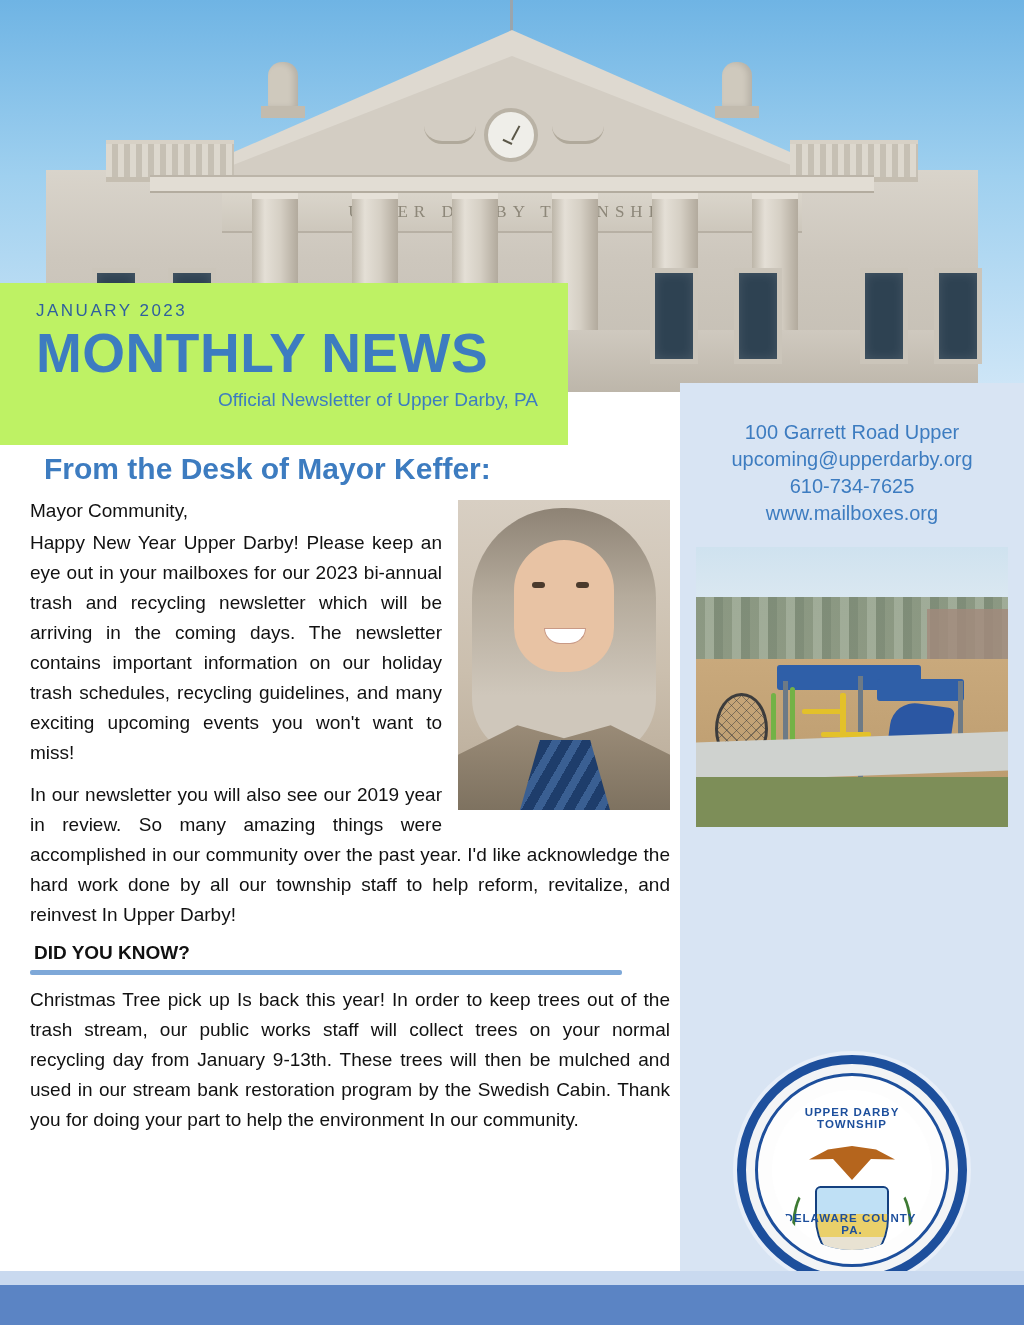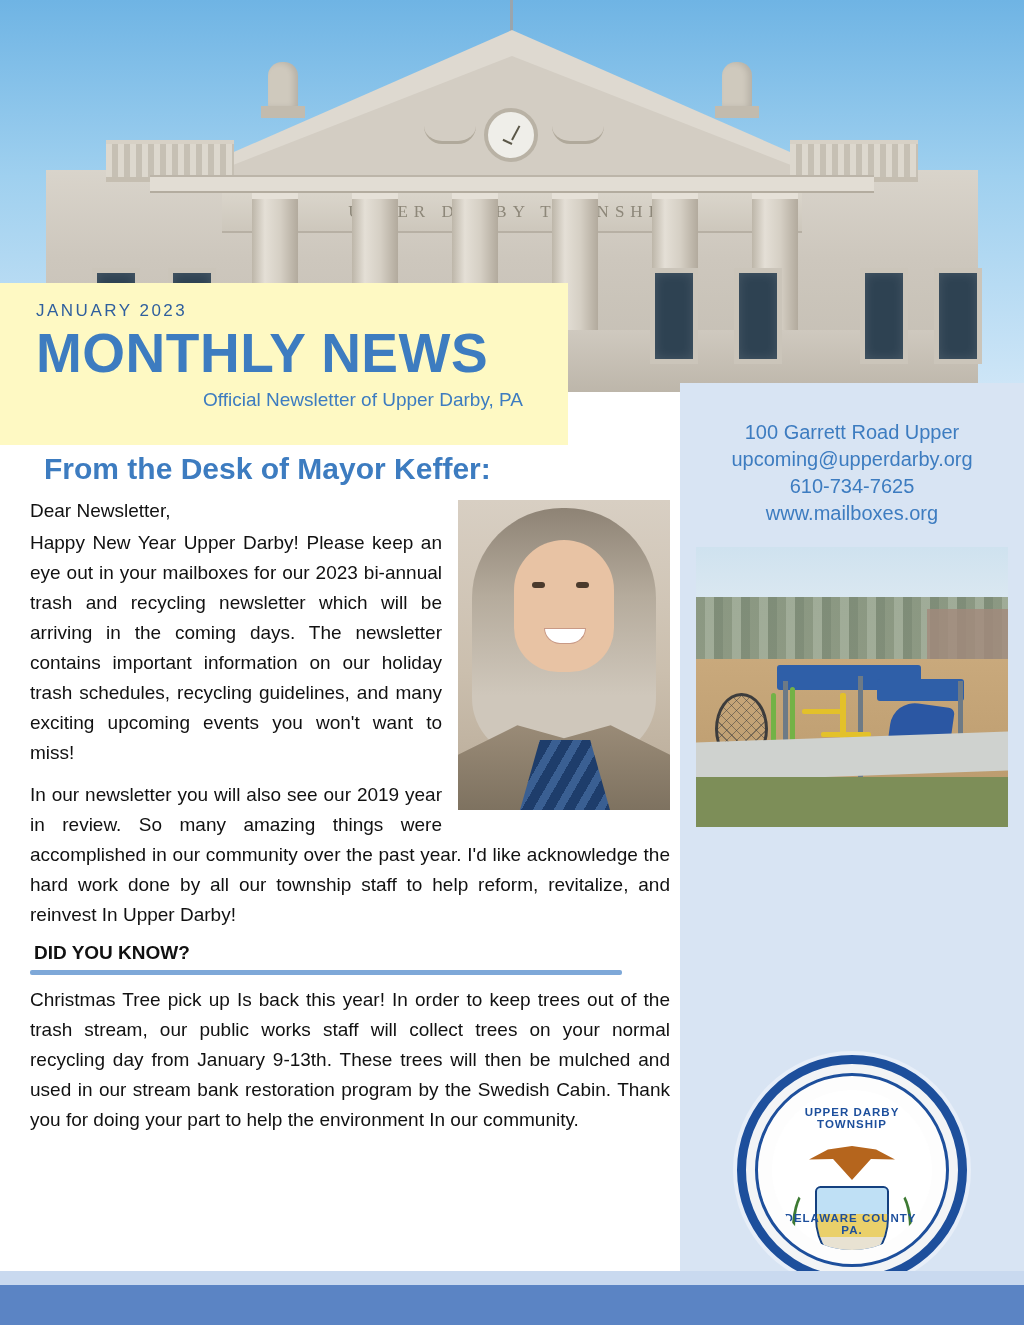--- a/index.html
+++ b/index.html
@@ -104,22 +104,22 @@
   }
   .w1{left:92px; top:268px;} .w2{left:168px; top:268px;}
   .w3{left:650px; top:268px;} .w4{left:734px; top:268px;}
   .w5{left:860px; top:268px;} .w6{left:934px; top:268px;}
   .wing-l { position:absolute; left:46px; top:236px; width:186px; height:156px; background: linear-gradient(180deg,#d6d0c6,#c4bdb1); }
   .wing-r { position:absolute; left:800px; top:236px; width:178px; height:156px; background: linear-gradient(180deg,#d6d0c6,#c4bdb1); }
 
   
   .title-block {
     position:absolute; left:0; top:283px; width:568px; height:162px;
-    background:#fef9c3;
-    padding: 18px 41px 0 36px;
+    background:#bef264;
+    padding: 18px 26px 0 36px;
   }
   .kicker {
     font-size:17px; letter-spacing:2.5px; color:#2f5f9e; font-weight:500;
   }
   .bigtitle {
     font-size:55px; line-height:1.05; font-weight:bold; color:#3d7cc0;
     margin-top:4px; letter-spacing:0.5px;
   }
   .subtitle {
     text-align:right; font-size:19px; color:#3d7cc0; margin-top:6px; padding-right:4px;
@@ -358,21 +358,21 @@
     <div class="mayor-photo">
       <div class="mp-hair"></div>
       <div class="mp-face"></div>
       <div class="mp-eye l"></div>
       <div class="mp-eye r"></div>
       <div class="mp-smile"></div>
       <div class="mp-body"></div>
       <div class="mp-top"></div>
     </div>
 
-    <p class="body first">Dear Newsletter,</p>
+    <p class="body first">Mayor Community,</p>
     <p class="body">Happy New Year Upper Darby! Please keep an eye out in your mailboxes for our 2023 bi-annual trash and recycling newsletter which will be arriving in the coming days. The newsletter contains important information on our holiday trash schedules, recycling guidelines, and many exciting upcoming events you won't want to miss!</p>
     <p class="body">In our newsletter you will also see our 2019 year in review. So many amazing things were accomplished in our community over the past year. I'd like acknowledge the hard work done by all our township staff to help reform, revitalize, and reinvest In Upper Darby!</p>
 
     <div class="didyou">DID YOU KNOW?</div>
     <div class="rule"></div>
     <p class="body">Christmas Tree pick up Is back this year! In order to keep trees out of the trash stream, our public works staff will collect trees on your normal recycling day from January 9-13th. These trees will then be mulched and used in our stream bank restoration program by the Swedish Cabin. Thank you for doing your part to help the environment In our community.</p>
   </div>
 
   <div class="footer-bar-2"></div>
   <div class="footer-bar"></div>

